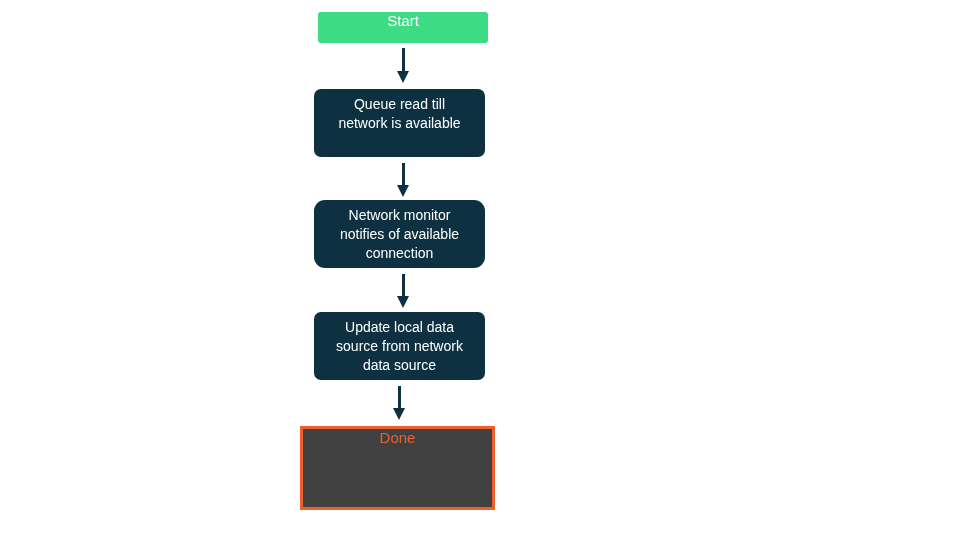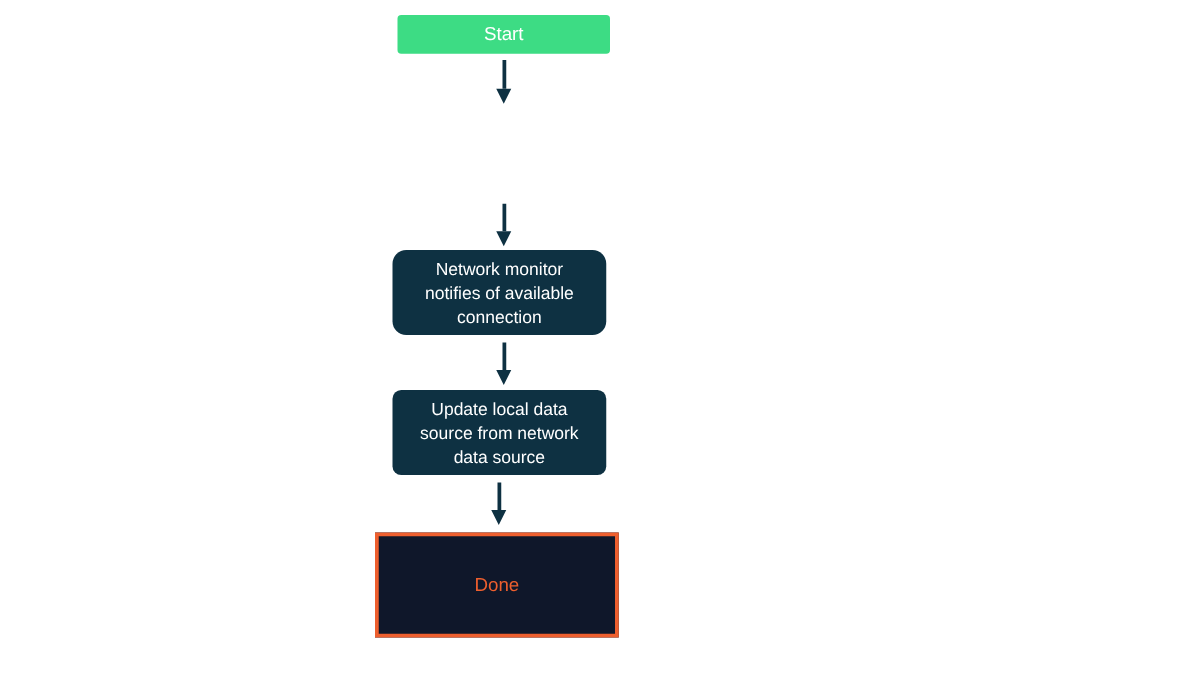--- a/index.html
+++ b/index.html
@@ -9,21 +9,21 @@
     font-family: "Liberation Sans", sans-serif;
     position: relative;
     overflow: hidden;
   }
   .canvas { position: absolute; left: 0; top: 0; width: 960px; height: 540px; }
 
   .node {
     position: absolute;
     box-sizing: border-box;
     display: flex;
-    align-items: center;
+    align-items: flex-start;
     justify-content: center;
     text-align: center;
   }
 
   .node-start {
     left: 318px; top: 12px;
     width: 170px; height: 31px;
     background: #3ddc84;
     color: #ffffff;
     border-radius: 3px;
@@ -40,21 +40,21 @@
     line-height: 19px;
     padding: 6px 14px;
   }
   .node-queue   { top: 89px; }
   .node-monitor { top: 200px; border-radius: 11px; }
   .node-update  { top: 312px; }
 
   .node-done {
     left: 300px; top: 426px;
     width: 195px; height: 84px;
-    background: #0f172a;
+    background: #404040;
     border: 3px solid #ee5f2e;
     color: #ee5f2e;
     font-size: 15px;
     border-radius: 0;
   }
 
   .arrow {
     position: absolute;
     width: 13px;
   }
@@ -89,20 +89,23 @@
 
   <div class="node node-start">
     <span>Start</span>
   </div>
 
   <div class="arrow arrow-1">
     <div class="shaft"></div>
     <div class="head"></div>
   </div>
 
+  <div class="node node-process node-queue">
+    <span>Queue read till network is available</span>
+  </div>
 
   <div class="arrow arrow-2">
     <div class="shaft"></div>
     <div class="head"></div>
   </div>
 
   <div class="node node-process node-monitor">
     <span>Network monitor notifies of available connection</span>
   </div>
 

